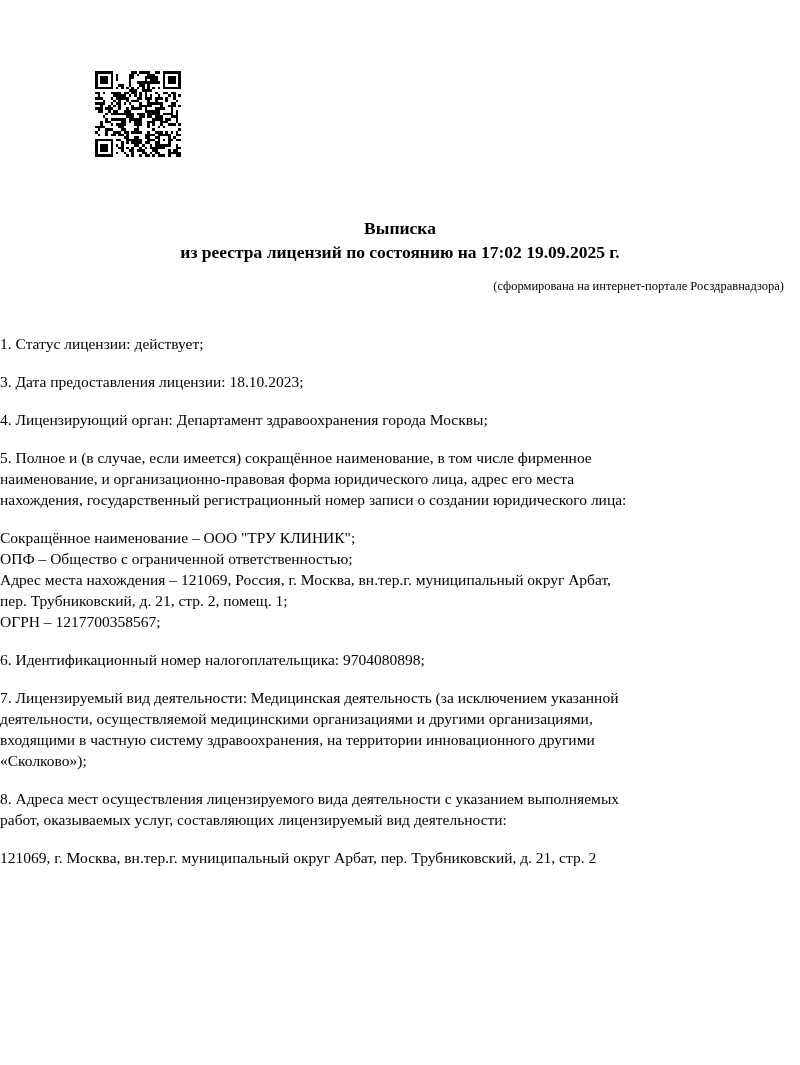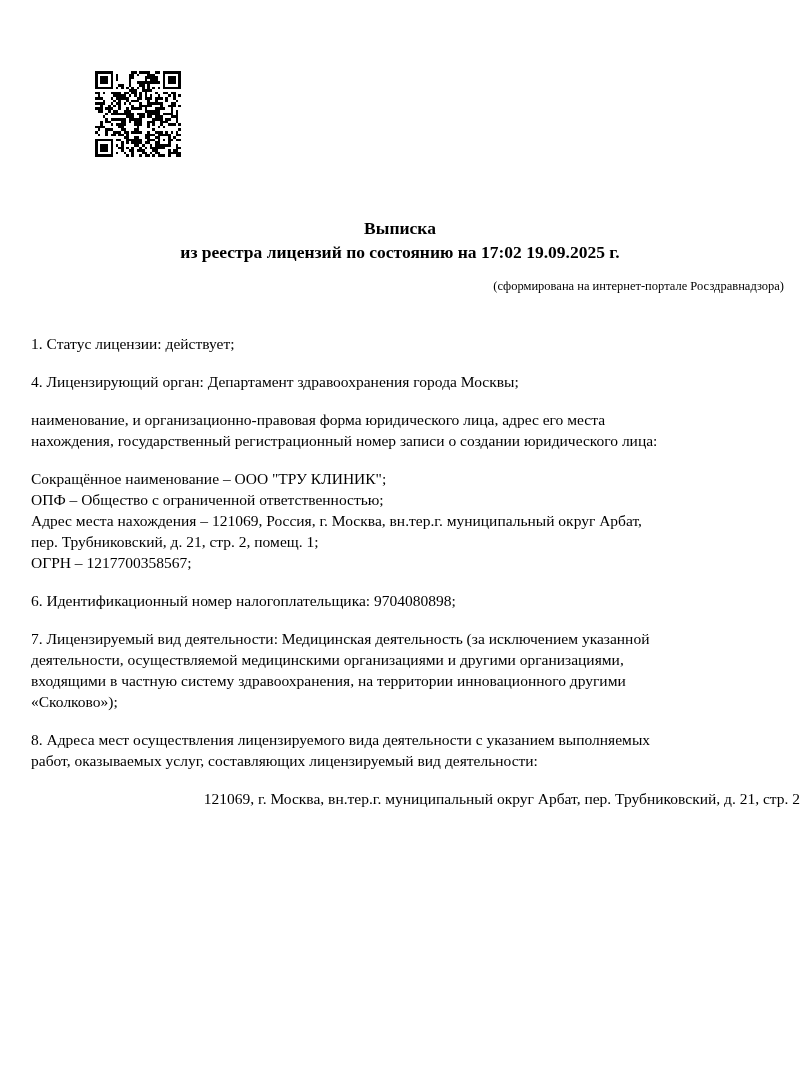--- a/index.html
+++ b/index.html
@@ -45,24 +45,23 @@
     font-size: 12.5px;
     line-height: 15px;
   }
   .doc-body {
     position: absolute;
     left: 0;
     right: 0;
     top: 333px;
     font-size: 15.5px;
     line-height: 21px;
-    padding-left: 31px;
   }
   .para { margin-bottom: 17px; }
-  .para:last-child { margin-bottom: 11px; text-align: right; }
+  .para:last-child { margin-bottom: 11px; }
 </style>
 </head>
 <body>
 
 <div class="page">
 
   <svg class="qr" id="qr-svg" viewBox="0 0 33 33" shape-rendering="crispEdges" xmlns="http://www.w3.org/2000/svg">
       <rect x="0" y="0" width="1" height="1" fill="#000"></rect>
       <rect x="1" y="0" width="1" height="1" fill="#000"></rect>
       <rect x="2" y="0" width="1" height="1" fill="#000"></rect>
@@ -605,23 +604,27 @@
     <div>из реестра лицензий по состоянию на 17:02 19.09.2025 г.</div>
   </div>
 
   <div class="doc-subtitle">(сформирована на интернет-портале Росздравнадзора)</div>
 
   <div class="doc-body content">
     <div class="para">
         <div>1. Статус лицензии: действует;</div>
       </div>
     <div class="para">
+        <div>3. Дата предоставления лицензии: 18.10.2023;</div>
+      </div>
+    <div class="para">
         <div>4. Лицензирующий орган: Департамент здравоохранения города Москвы;</div>
       </div>
     <div class="para">
+        <div>5. Полное и (в случае, если имеется) сокращённое наименование, в том числе фирменное</div>
         <div>наименование, и организационно-правовая форма юридического лица, адрес его места</div>
         <div>нахождения, государственный регистрационный номер записи о создании юридического лица:</div>
       </div>
     <div class="para">
         <div>Сокращённое наименование – ООО "ТРУ КЛИНИК";</div>
         <div>ОПФ – Общество с ограниченной ответственностью;</div>
         <div>Адрес места нахождения – 121069, Россия, г. Москва, вн.тер.г. муниципальный округ Арбат,</div>
         <div>пер. Трубниковский, д. 21, стр. 2, помещ. 1;</div>
         <div>ОГРН – 1217700358567;</div>
       </div>

